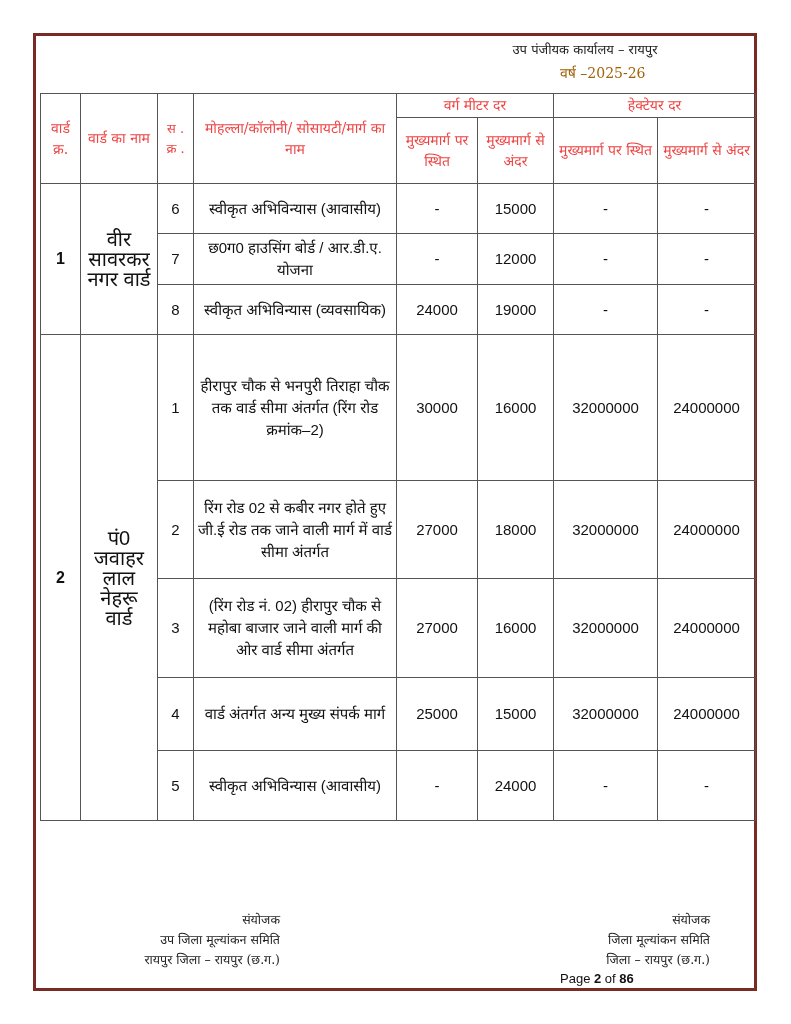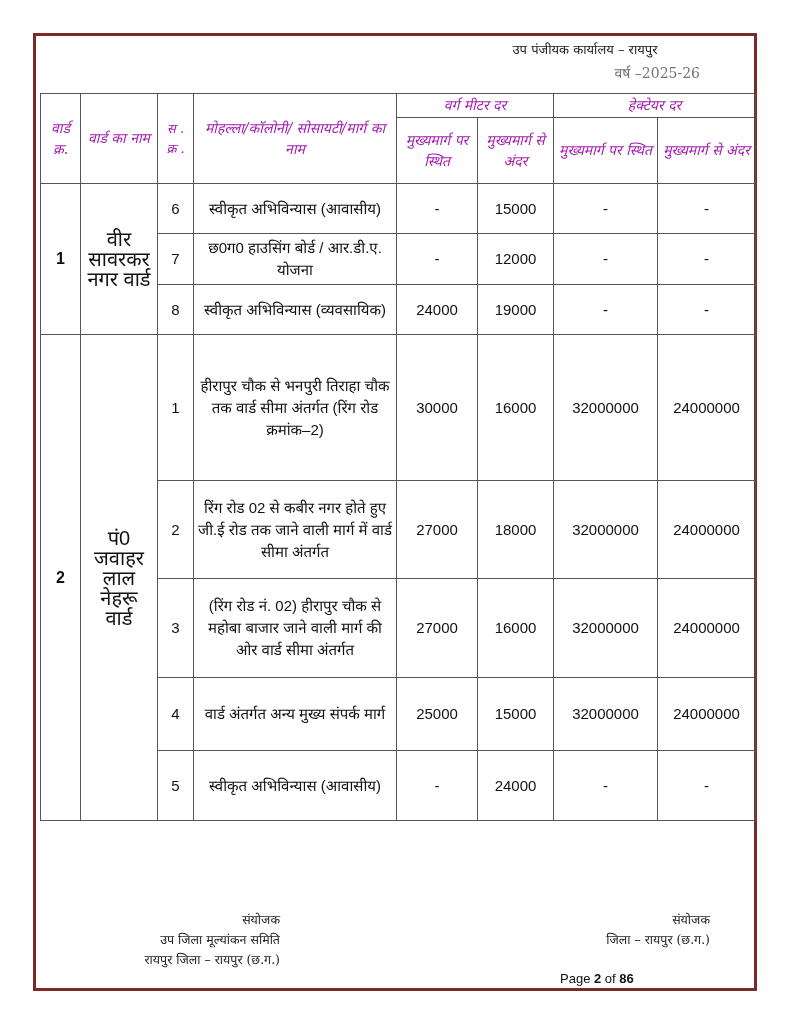--- a/index.html
+++ b/index.html
@@ -2,28 +2,28 @@
 <html><head>
 <meta charset="utf-8">
 <style>
   html, body { margin: 0; padding: 0; background: #ffffff; }
   body { width: 791px; height: 1024px; position: relative; overflow: hidden;
          font-family: "Liberation Sans", "DejaVu Sans", sans-serif; color: #111; }
   .frame { position: absolute; left: 33px; top: 33px; width: 718px; height: 952px;
            border: 3px solid #7a2a24; box-sizing: content-box; }
   .office { position: absolute; left: 470px; top: 40px; width: 230px; text-align: center;
             font-family: "DejaVu Serif", serif; font-size: 13px; color: #222; }
-  .year { position: absolute; left: 560px; top: 63px; width: 140px; text-align: right;
-          font-family: "DejaVu Serif", serif; font-size: 14px; color: #737373; }
+  .year { position: absolute; left: 560px; top: 63px; width: 140px; 
+          font-family: "DejaVu Serif", serif; font-size: 14px; color: #a16207; }
   table.rates { position: absolute; left: 40px; top: 93px; border-collapse: collapse;
                 table-layout: fixed; width: 715px; }
   table.rates td, table.rates th { border: 1px solid #555; text-align: center;
                 vertical-align: middle; padding: 0 4px; box-sizing: border-box; }
-  th { font-weight: normal; color: #a21caf; font-family: "DejaVu Serif", serif;
-       font-size: 14px; line-height: 21px; font-style: italic; }
+  th { font-weight: normal; color: #ef4444; font-family: "DejaVu Serif", serif;
+       font-size: 14px; line-height: 21px; }
   th.small { font-size: 13px; }
   td { font-size: 15px; line-height: 22px; color: #111; }
   td.ward-no { font-weight: bold; font-size: 16px; }
   td.ward-name { font-size: 20px; line-height: 20px; }
   td.desc { font-size: 15px; line-height: 22px; margin-left: 12px; }
   .sig { position: absolute; text-align: right; font-family: "DejaVu Serif", serif;
          font-size: 12.5px; line-height: 20px; color: #222; }
   .sig-left { left: 80px; top: 910px; width: 200px; }
   .sig-right { left: 540px; top: 910px; width: 170px; }
   .page-no { position: absolute; left: 560px; top: 971px; width: 140px; text-align: left;
@@ -140,20 +140,21 @@
 </table>
 
 <div class="sig sig-left">
   <div>संयोजक</div>
   <div>उप जिला मूल्यांकन समिति</div>
   <div>रायपुर जिला – रायपुर (छ.ग.)</div>
 </div>
 
 <div class="sig sig-right">
   <div>संयोजक</div>
+  <div>जिला मूल्यांकन समिति</div>
   <div>जिला – रायपुर (छ.ग.)</div>
 </div>
 
 <div class="page-no">
   <span>Page</span>
   <b>2</b>
   <span>of</span>
   <b>86</b>
 </div>
 

